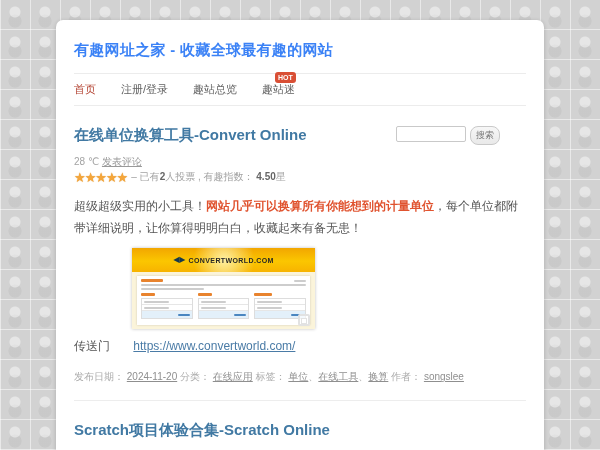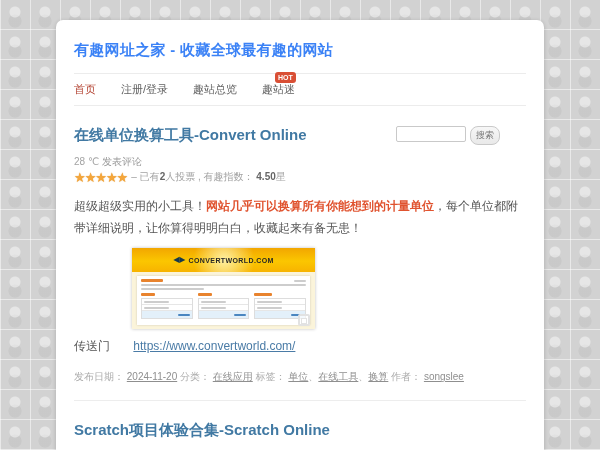--- a/index.html
+++ b/index.html
@@ -38,21 +38,21 @@
   .post-head { display: flex; justify-content: space-between; align-items: flex-start; margin-top: 20px; }
   .post-title { font-size: 15px; font-weight: bold; color: #4179a3; cursor: pointer; }
   .search-box { display: flex; align-items: flex-start; gap: 4px; margin-right: 26px; }
   .search-input { width: 70px; height: 16px; border: 1px solid #c9c9c9; border-radius: 2px; font-size: 10px; padding: 0 3px; }
   .search-btn {
     font-size: 9px; color: #777; background: linear-gradient(#f7f7f7,#e9e9e9);
     border: 1px solid #c9c9c9; border-radius: 8px; padding: 2px 5px; cursor: pointer;
     font-family: inherit;
   }
   .post-stats { font-size: 10px; color: #a3a3a3; margin-top: 10px; }
-  .post-stats a { color: #999; cursor: pointer; }
+  .post-stats a { color: #999; text-decoration: underline; cursor: pointer; }
   .rating-row { font-size: 10px; color: #a3a3a3; margin-top: 1px; display: flex; align-items: center; gap: 4px; }
   .stars { color: #f5a63b; font-size: 13px; letter-spacing: -1px; line-height: 1; text-shadow: 0 0 1px #d78b1f; }
   .rating-row b { color: #666; }
   .post-para { font-size: 12px; color: #555; line-height: 1.85; margin-top: 11px; }
   .em-red { color: #e0532f; font-weight: bold; }
   .portal-line { font-size: 12px; color: #555; margin-top: 4px; }
   .portal-line a { color: #4a7ba6; text-decoration: underline; cursor: pointer; margin-left: 20px; }
   .post-meta { font-size: 10px; color: #ababab; margin-top: 15px; }
   .post-meta a { color: #8f8f8f; text-decoration: underline; cursor: pointer; }
   .post-meta .author-link { font-size: 10px; }

